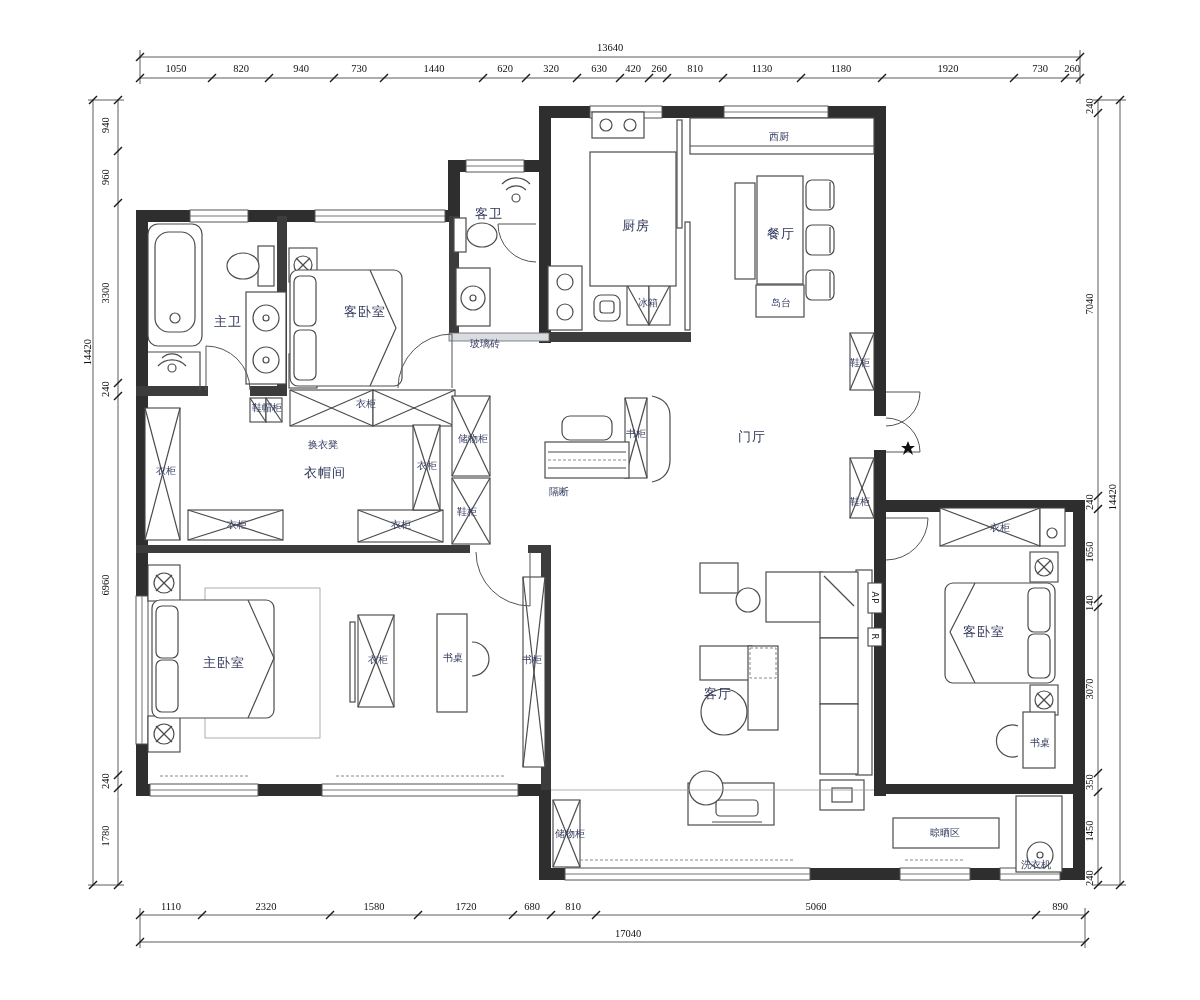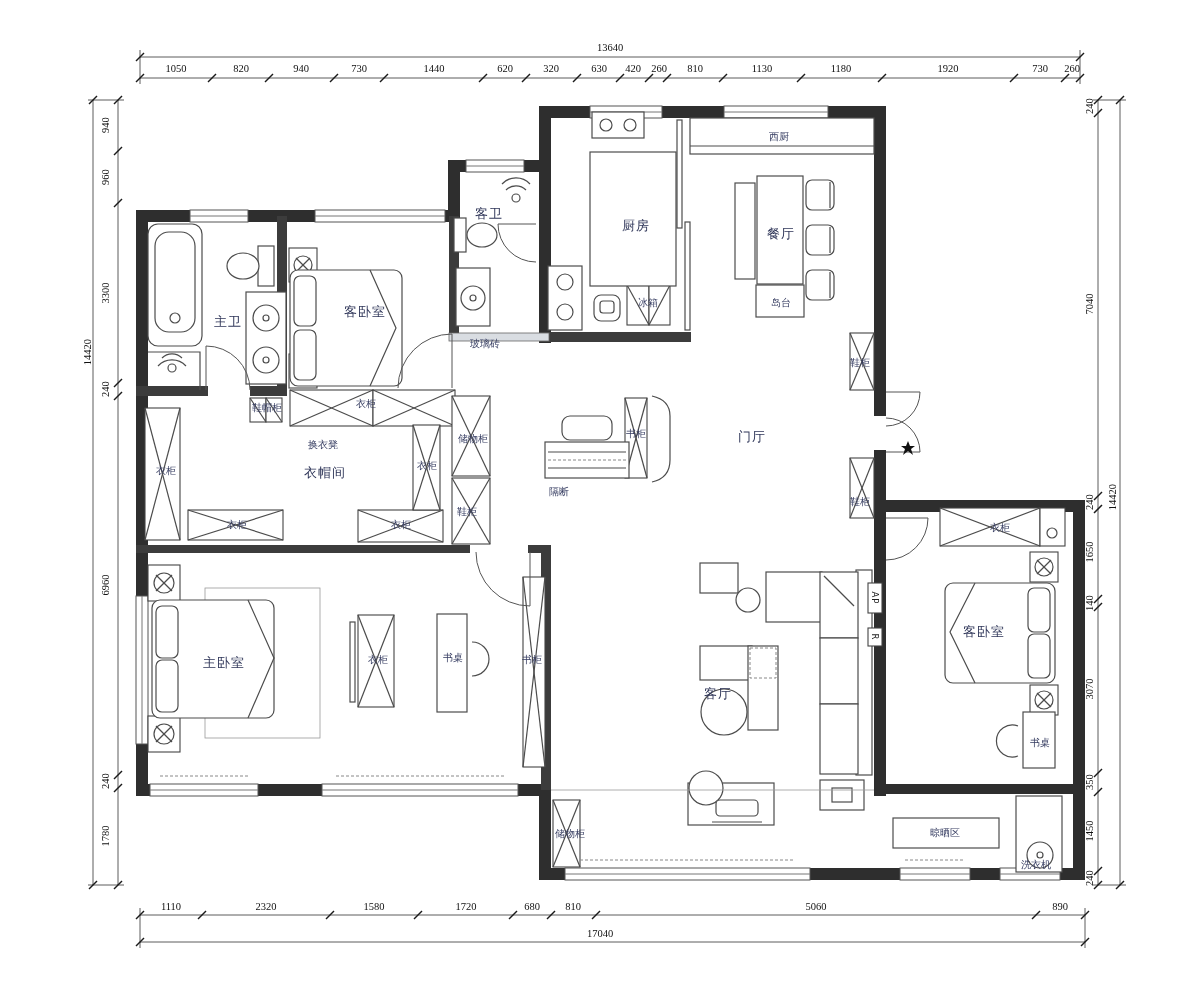--- a/index.html
+++ b/index.html
@@ -437,21 +437,21 @@
   <div class="lbl dim" style="left:599px;top:68px">630</div>
   <div class="lbl dim" style="left:633px;top:68px">420</div>
   <div class="lbl dim" style="left:659px;top:68px">260</div>
   <div class="lbl dim" style="left:695px;top:68px">810</div>
   <div class="lbl dim" style="left:762px;top:68px">1130</div>
   <div class="lbl dim" style="left:841px;top:68px">1180</div>
   <div class="lbl dim" style="left:948px;top:68px">1920</div>
   <div class="lbl dim" style="left:1040px;top:68px">730</div>
   <div class="lbl dim" style="left:1072px;top:68px">260</div>
 
-  <div class="lbl dim" style="left:600px;top:933px">17040</div>
+  <div class="lbl dim" style="left:628px;top:933px">17040</div>
   <div class="lbl dim" style="left:171px;top:906px">1110</div>
   <div class="lbl dim" style="left:266px;top:906px">2320</div>
   <div class="lbl dim" style="left:374px;top:906px">1580</div>
   <div class="lbl dim" style="left:466px;top:906px">1720</div>
   <div class="lbl dim" style="left:532px;top:906px">680</div>
   <div class="lbl dim" style="left:573px;top:906px">810</div>
   <div class="lbl dim" style="left:816px;top:906px">5060</div>
   <div class="lbl dim" style="left:1060px;top:906px">890</div>
 
   <div class="lbl dim rot" style="left:87px;top:352px">14420</div>

